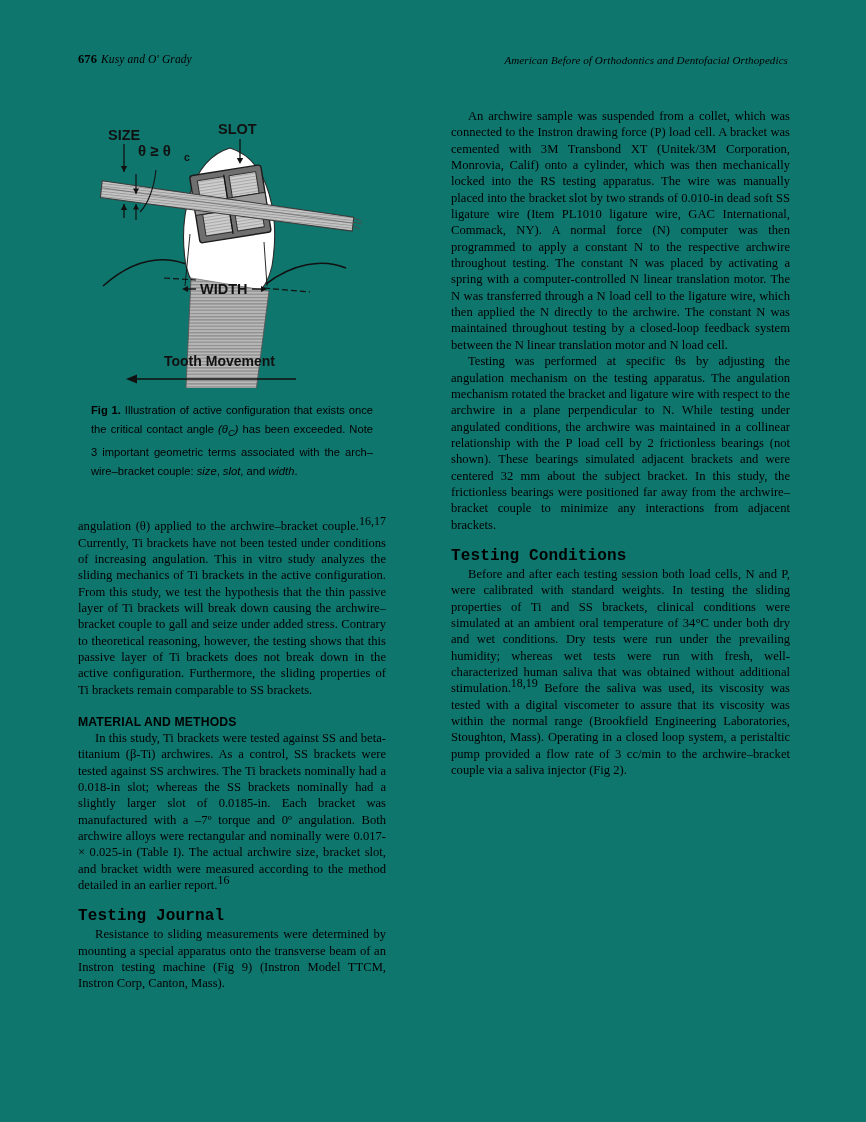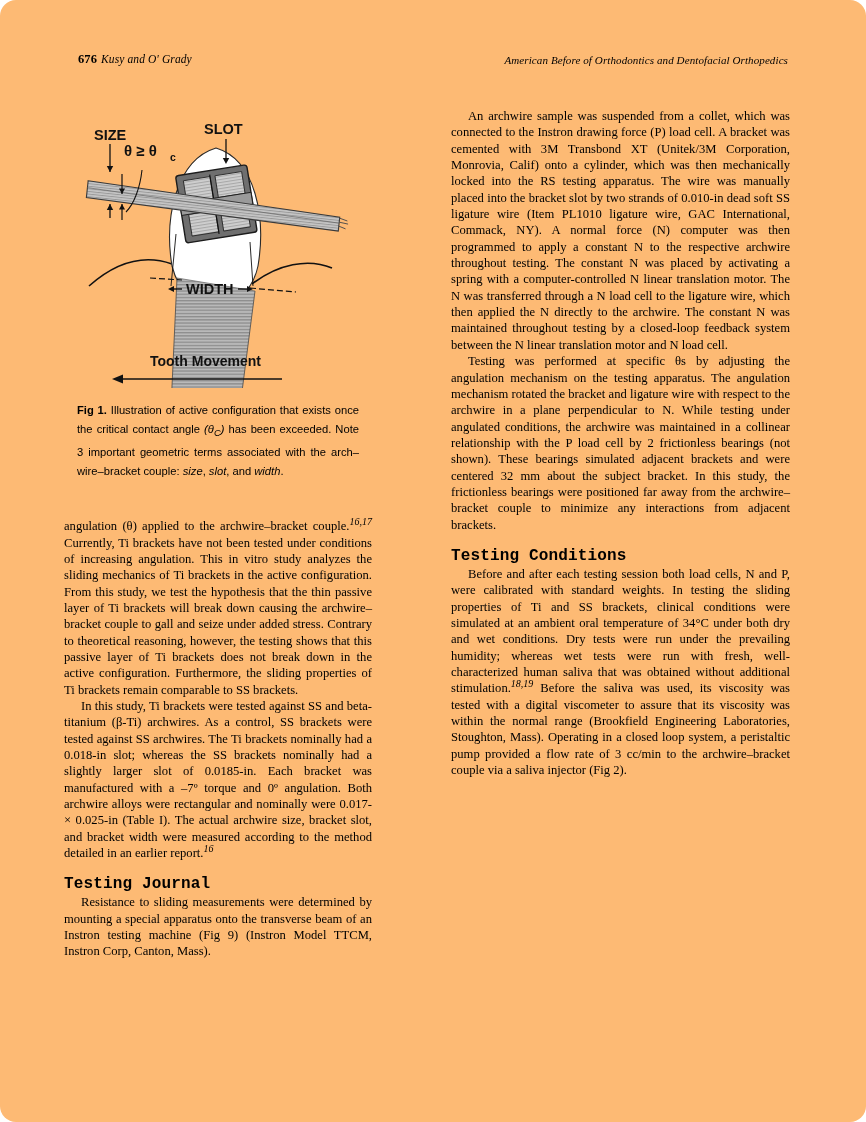--- a/index.html
+++ b/index.html
@@ -4,25 +4,24 @@
 <style>
   html, body {
     margin: 0;
     padding: 0;
     background: #ffffff;
   }
   .page {
     position: relative;
     width: 866px;
     height: 1122px;
-    background: #fdba74;
+    background: #0f766e;
     overflow: hidden;
     font-family: "Liberation Serif", "DejaVu Serif", serif;
     color: #000000;
-    border-radius: 16px;
   }
 
   
   .runhead {
     position: absolute;
     top: 52px;
     left: 78px;
     right: 78px;
     height: 42px;
   }
@@ -54,38 +53,37 @@
 
   
   .col {
     position: absolute;
     top: 108px;
     width: 308px;
     font-size: 12.6px;
     line-height: 16.35px;
     text-align: justify;
   }
-  .col-left  { left: 64px;  }
+  .col-left  { left: 78px;  }
   .col-right { left: 451px; width: 339px; }
 
   
   p.body {
     margin: 0;
     text-indent: 17px;
     text-align: justify;
     text-justify: inter-word;
     hyphens: none;
   }
   p.body.nofirst { text-indent: 0; }
 
   sup {
-    font-size: 10px;
+    font-size: 12px;
     vertical-align: 5px;
     line-height: 0;
-    font-style: italic;
   }
 
   h2.sec {
     margin: 17px 0 0 0;
     font-family: "Liberation Sans", "DejaVu Sans", sans-serif;
     font-size: 12.2px;
     font-weight: bold;
     letter-spacing: 0.15px;
     line-height: 15px;
   }
@@ -229,20 +227,21 @@
         </svg>
       </div>
 
       <p class="fig-caption"><span class="lbl">Fig 1.</span><span> Illustration of active configuration that exists once the critical contact angle </span><i>(θ</i><i><sub>C</sub></i><i>)</i><span> has been exceeded. Note 3 important geometric terms associated with the arch–wire–bracket couple: </span><i>size</i><span>, </span><i>slot</i><span>, and </span><i>width</i><span>.</span></p>
     </div>
 
     <div class="gap-after-fig"></div>
 
     <p class="body nofirst"><span>angulation (θ) applied to the archwire–bracket couple.</span><sup>16,17</sup><span> Currently, Ti brackets have not been tested under conditions of increasing angulation. This in vitro study analyzes the sliding mechanics of Ti brackets in the active configuration. From this study, we test the hypothesis that the thin passive layer of Ti brackets will break down causing the archwire–bracket couple to gall and seize under added stress. Contrary to theoretical reasoning, however, the testing shows that this passive layer of Ti brackets does not break down in the active configuration. Furthermore, the sliding properties of Ti brackets remain comparable to SS brackets.</span></p>
 
+    <h2 class="sec">MATERIAL AND METHODS</h2>
 
     <p class="body"><span>In this study, Ti brackets were tested against SS and beta-titanium (β-Ti) archwires. As a control, SS brackets were tested against SS archwires. The Ti brackets nominally had a 0.018-in slot; whereas the SS brackets nominally had a slightly larger slot of 0.0185-in. Each bracket was manufactured with a –7º torque and 0º angulation. Both archwire alloys were rectangular and nominally were 0.017- × 0.025-in (Table I). The actual archwire size, bracket slot, and bracket width were measured according to the method detailed in an earlier report.</span><sup>16</sup></p>
 
     <h3 class="sub spaced">Testing Journal</h3>
 
     <p class="body">Resistance to sliding measurements were determined by mounting a special apparatus onto the transverse beam of an Instron testing machine (Fig 9) (Instron Model TTCM, Instron Corp, Canton, Mass).</p>
   </div>
 
   <div class="col col-right">
 

